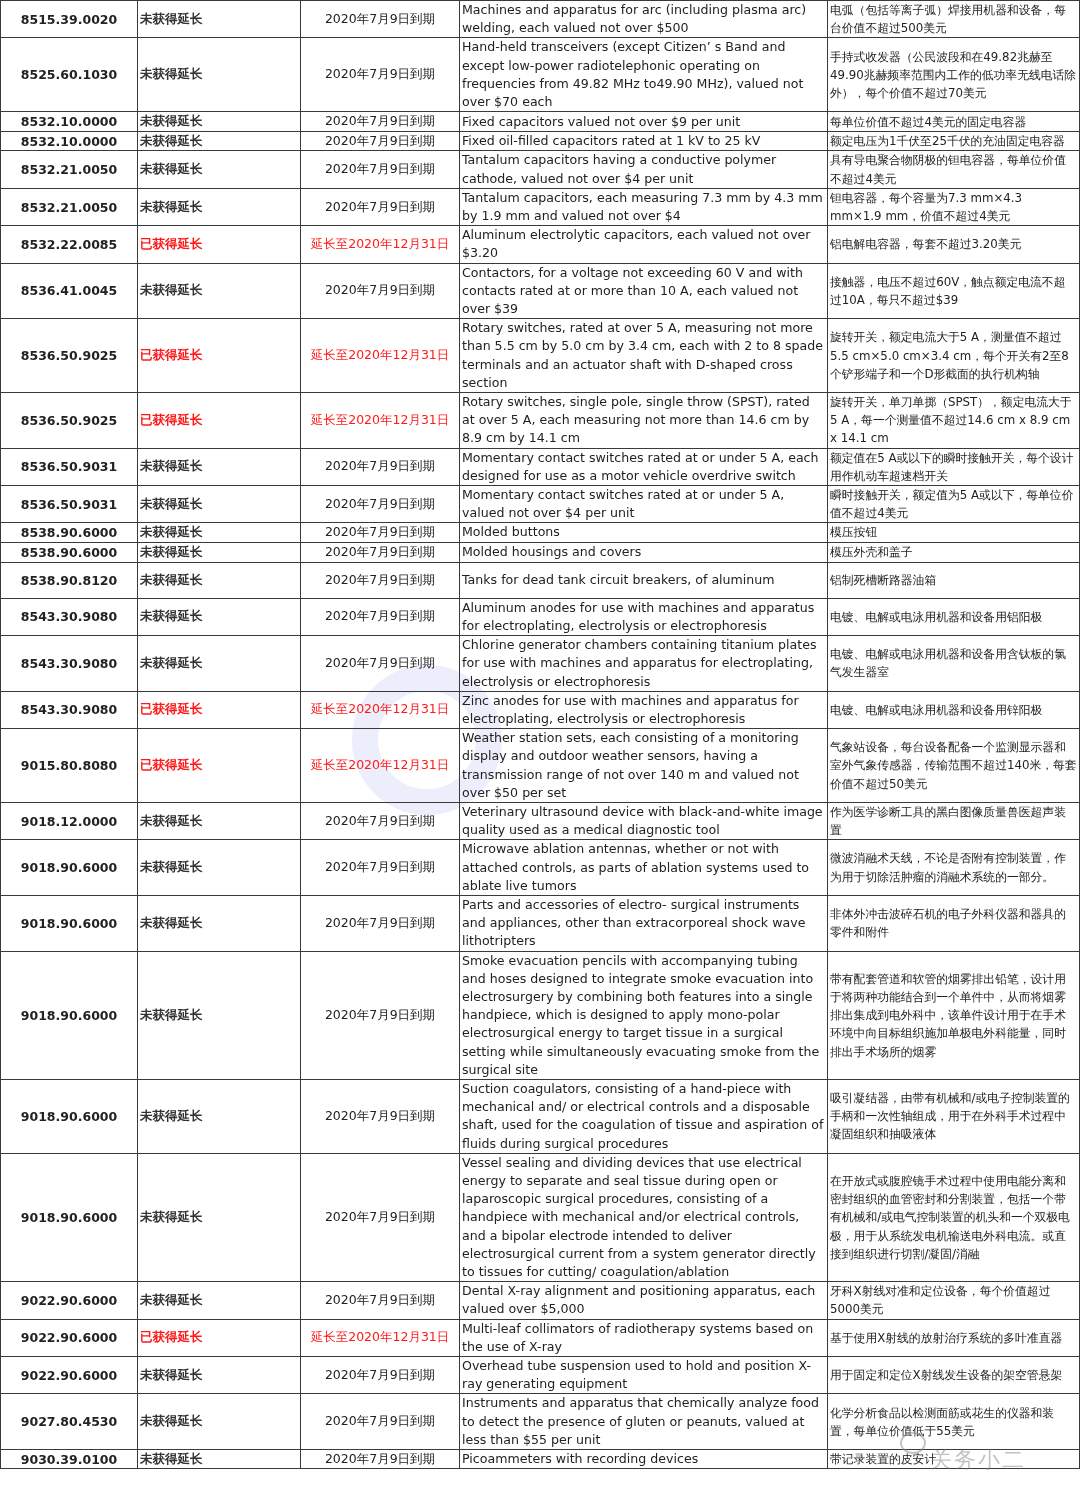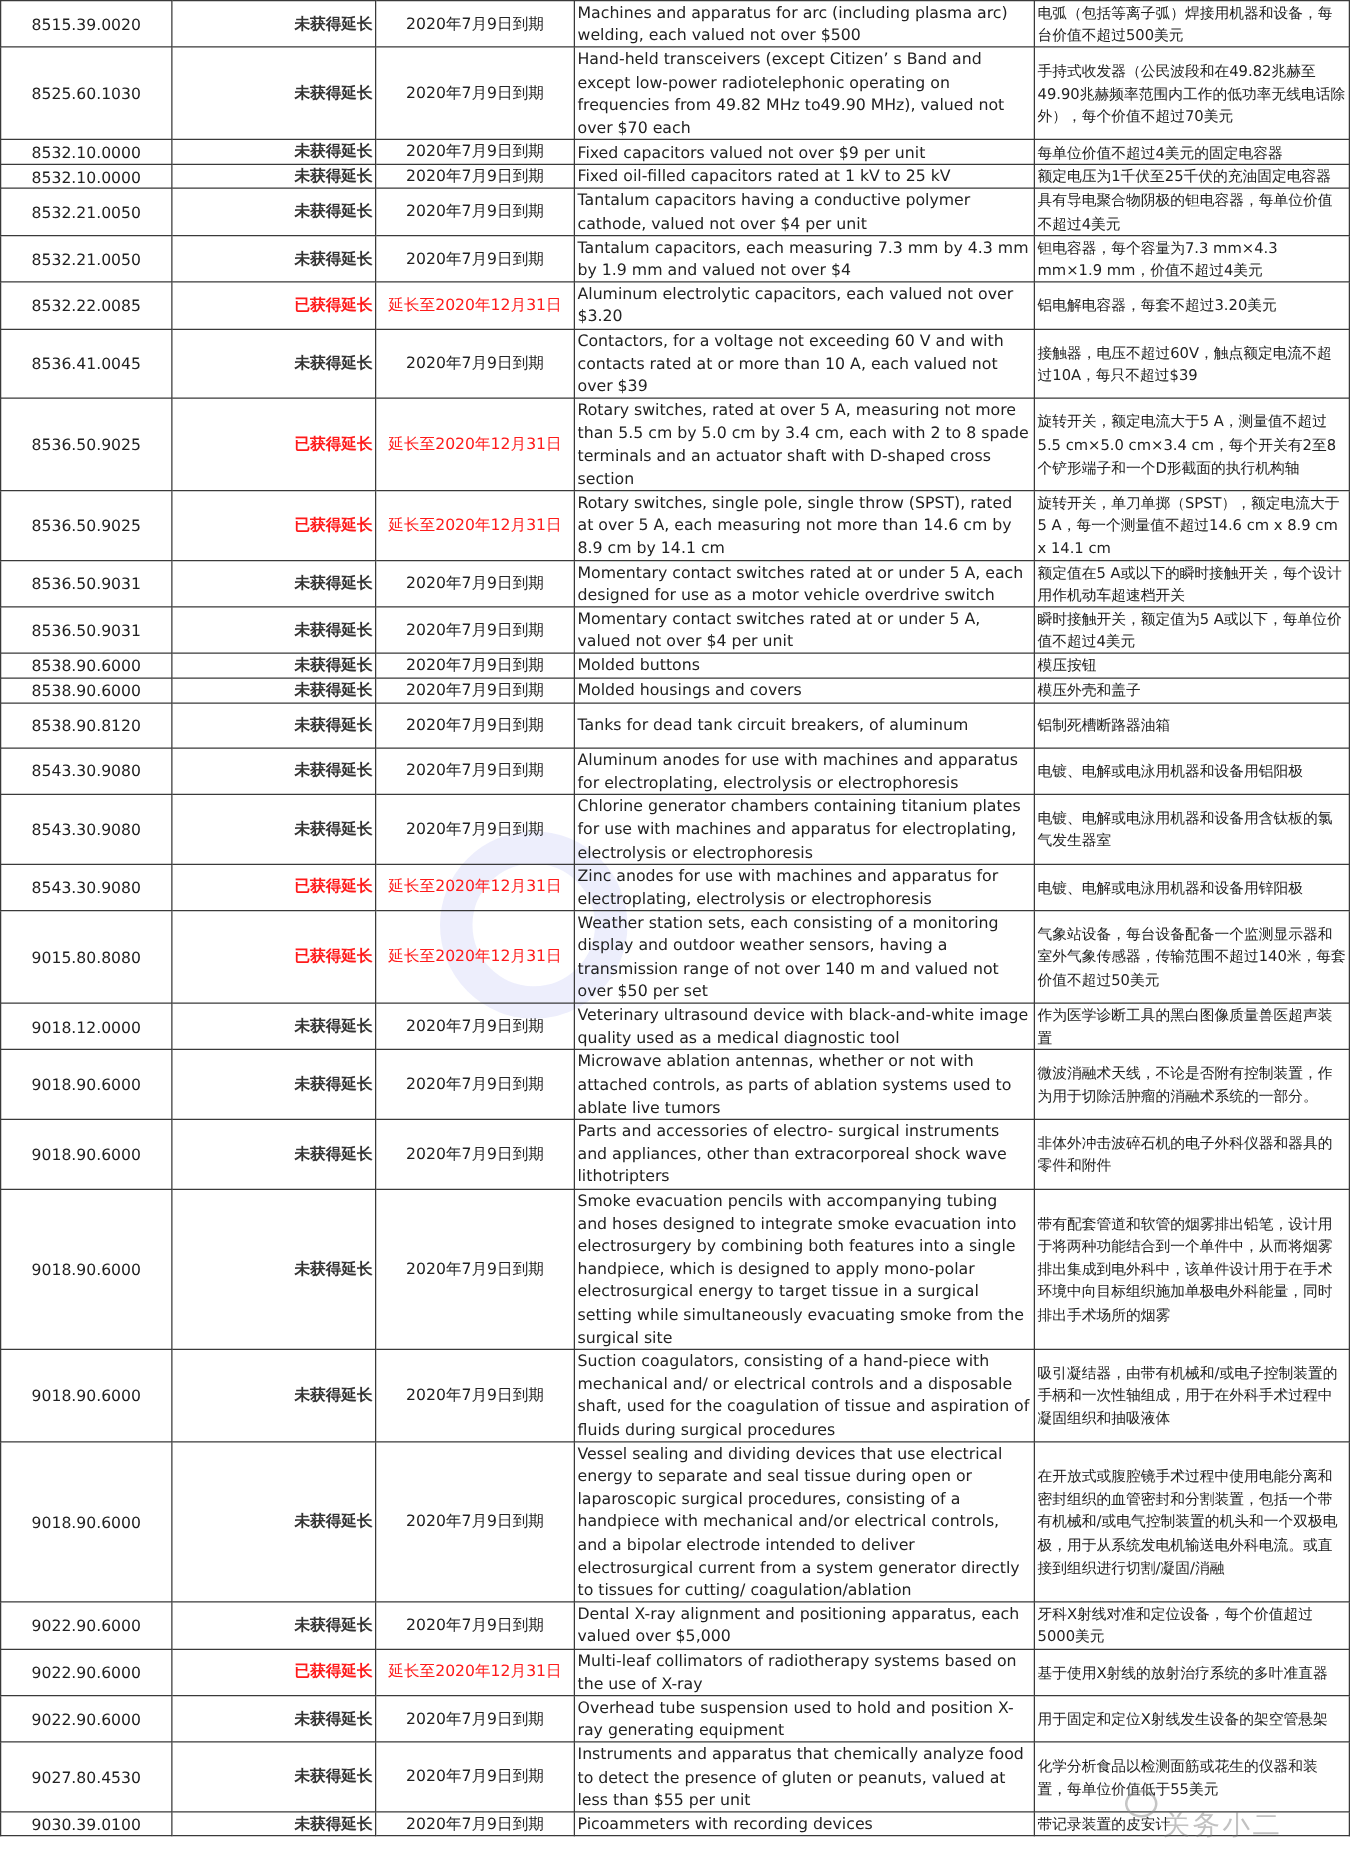--- a/index.html
+++ b/index.html
@@ -1,21 +1,21 @@
 <!DOCTYPE html>
 <html><head>
 <meta charset="utf-8">
 <style>
   html, body { margin: 0; padding: 0; background: #ffffff; }
   body { width: 1080px; height: 1492px; overflow: hidden; position: relative;
          font-family: "DejaVu Sans", "Liberation Sans", sans-serif; color: #222; }
   table { border-collapse: collapse; table-layout: fixed; width: 1080px; position: absolute; top: 0; left: 0; }
   td { border: 1px solid #3a3a3a; padding: 0 2px; vertical-align: middle; }
-  td.code { width: 132px; text-align: center; font-weight: normal; font-size: 12.5px; color: #222; }
-  td.status { width: 158px; text-align: right; font-weight: bold; font-size: 12.5px; color: #333; }
+  td.code { width: 132px; text-align: center; font-weight: bold; font-size: 12.5px; color: #222; }
+  td.status { width: 158px; text-align: left; font-weight: bold; font-size: 12.5px; color: #333; }
   td.date { width: 154px; text-align: center; font-weight: normal; font-size: 12.5px; color: #222; }
   td.en { width: 363px; font-size: 12.6px; line-height: 18.2px; color: #222; }
   td.cn { font-size: 11.8px; line-height: 18.2px; color: #222; }
   tr.ext td.status, tr.ext td.date { color: #ff1a1a; }
   .watermark-circle { position: absolute; left: 352px; top: 665px; width: 150px; height: 150px;
          border-radius: 50%; border: 26px solid rgba(140,150,235,0.16); box-sizing: border-box; pointer-events: none; }
   .watermark-text { position: absolute; left: 930px; top: 1445px; font-size: 22px; color: rgba(120,120,120,0.45);
          pointer-events: none; letter-spacing: 2px; }
   .watermark-icon { position: absolute; left: 900px; top: 1432px; width: 22px; height: 18px; border: 2px solid rgba(140,140,140,0.5);
          border-radius: 50%; pointer-events: none; }

